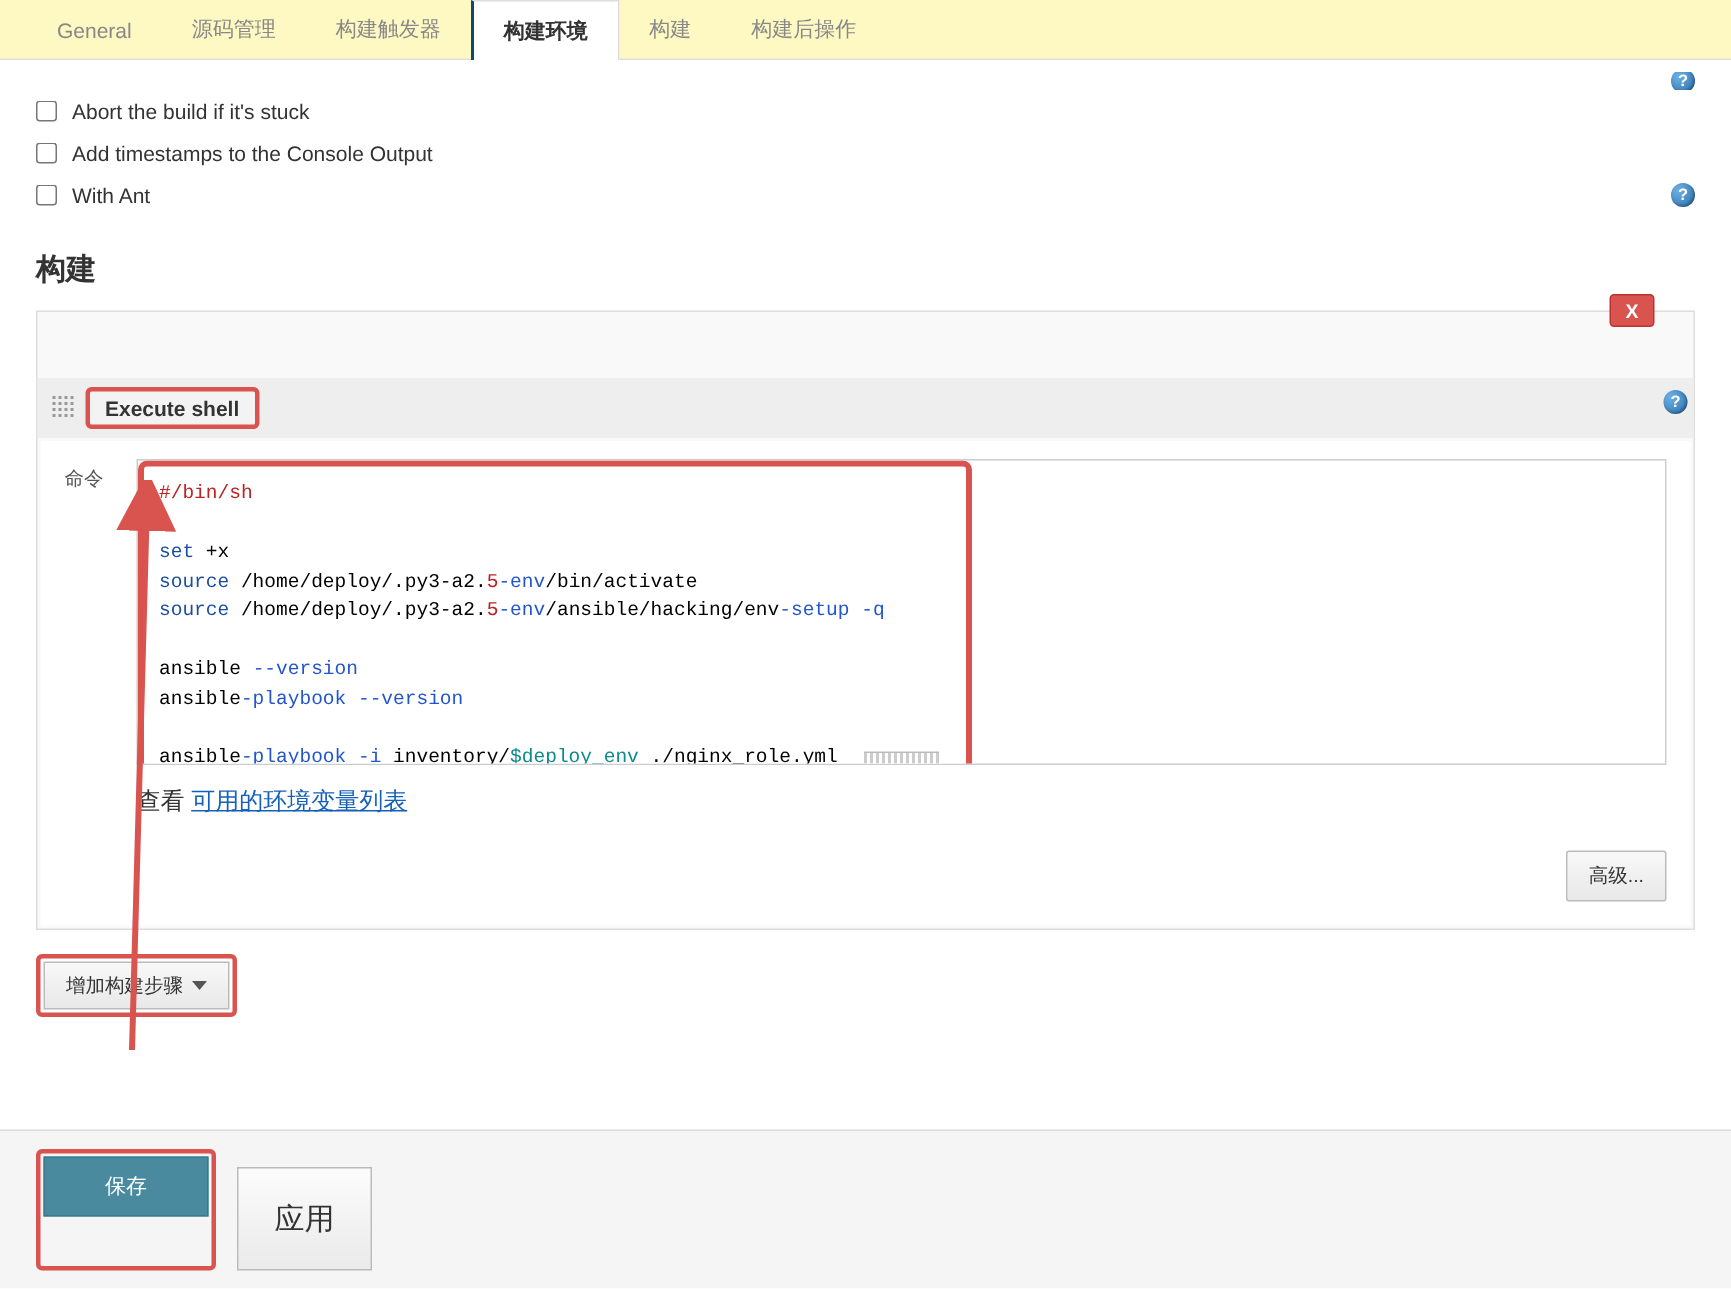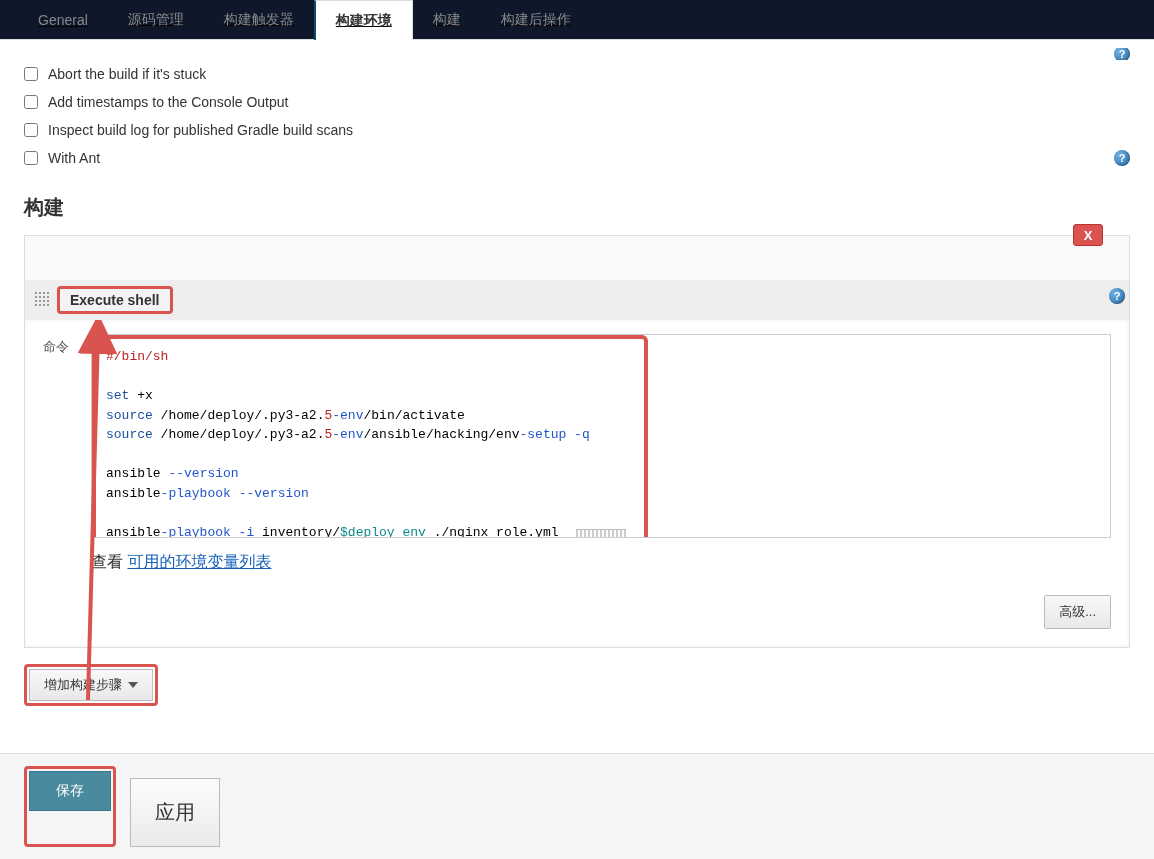--- a/index.html
+++ b/index.html
@@ -7,26 +7,25 @@
     font-family: Arial, "Microsoft YaHei", sans-serif;
     font-size: 14px;
     background: #fff;
     width: 1154px;
     height: 859px;
     overflow: hidden;
     position: relative;
   }
   .tabs {
     display: flex;
-    background: #0f172a;
+    background: #fef9c3;
     border-bottom: 1px solid #ddd;
     height: 40px;
     align-items: stretch;
     padding-left: 18px;
-    text-decoration: underline;
   }
   .tab {
     padding: 10px 20px;
     color: #888;
     cursor: pointer;
     display: flex;
     align-items: center;
   }
   .tab.active {
     background: #fff;
@@ -214,21 +213,21 @@
   }
   .save-wrap {
     border: 3px solid #d9534f;
     border-radius: 4px;
     padding: 2px;
   }
   .btn-primary {
     background: #4a8a9e;
     color: #fff;
     border: 1px solid #3a7a8e;
-    padding: 10px 26px;
+    padding: 10px 40px;
     font-size: 14px;
     cursor: pointer;
   }
   .btn-secondary {
     background: linear-gradient(#fcfcfc,#eaeaea);
     border: 1px solid #bbb;
     padding: 20px 24px;
     font-size: 20px;
     color: #333;
     cursor: pointer;
@@ -274,24 +273,20 @@
     <div class="help-icon">?</div>
   </div>
 
   <div class="opt-row">
     <input type="checkbox" style="">
     <span class="label">Abort the build if it's stuck</span>
   </div>
   <div class="opt-row">
     <input type="checkbox" style="">
     <span class="label">Add timestamps to the Console Output</span>
-  </div>
-  <div class="opt-row">
-    <input type="checkbox" style="">
-    <span class="label">Inspect build log for published Gradle build scans</span>
   </div>
   <div class="opt-row">
     <input type="checkbox" style="">
     <span class="label">With Ant</span>
     <div class="help-icon">?</div>
   </div>
 
   <div class="section-title">构建</div>
 
   <div class="build-step">

